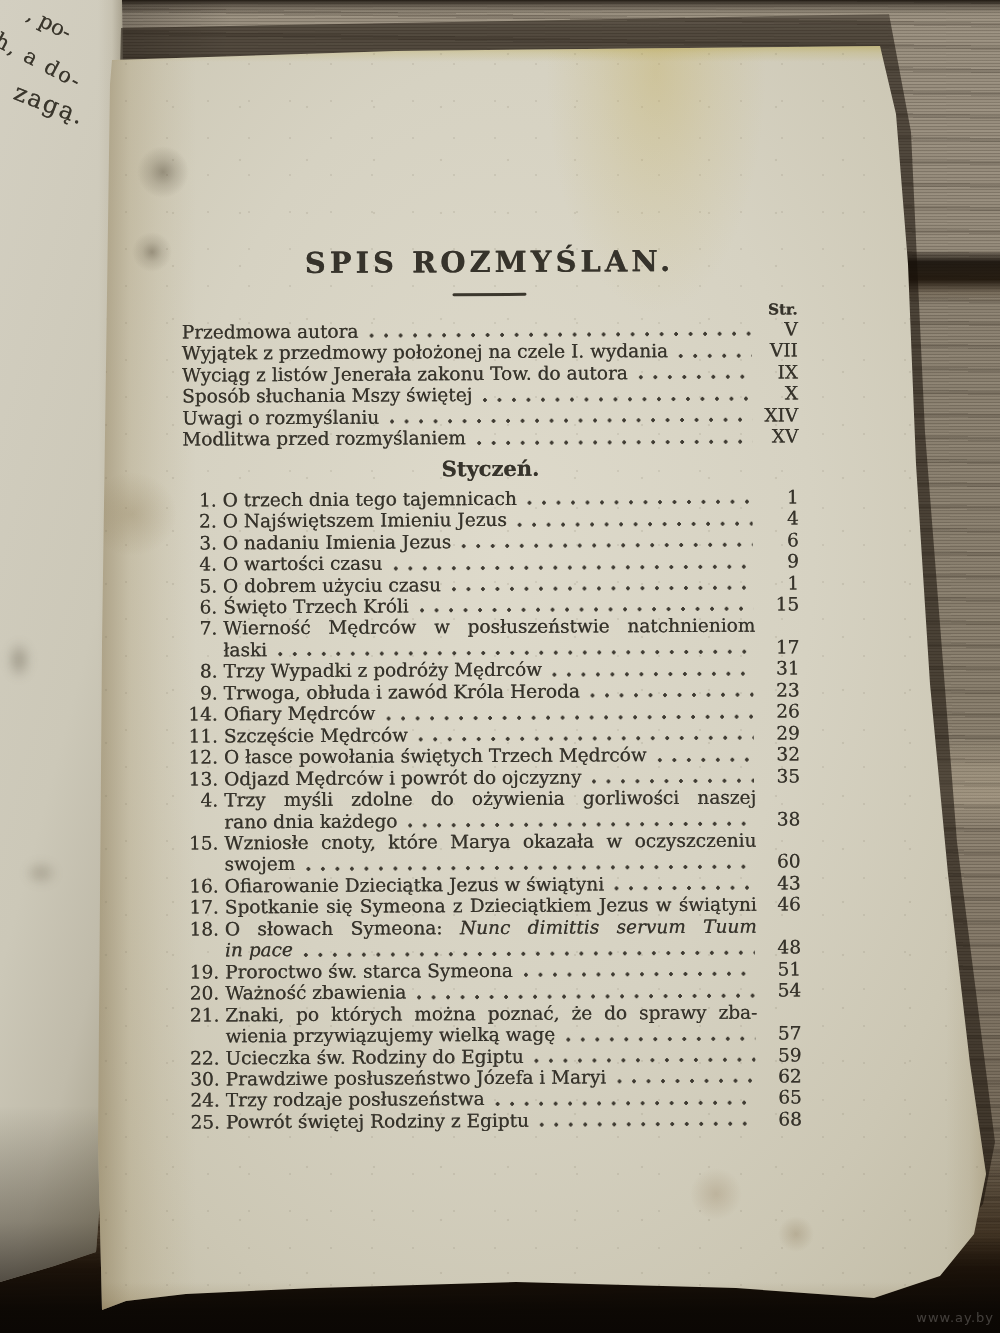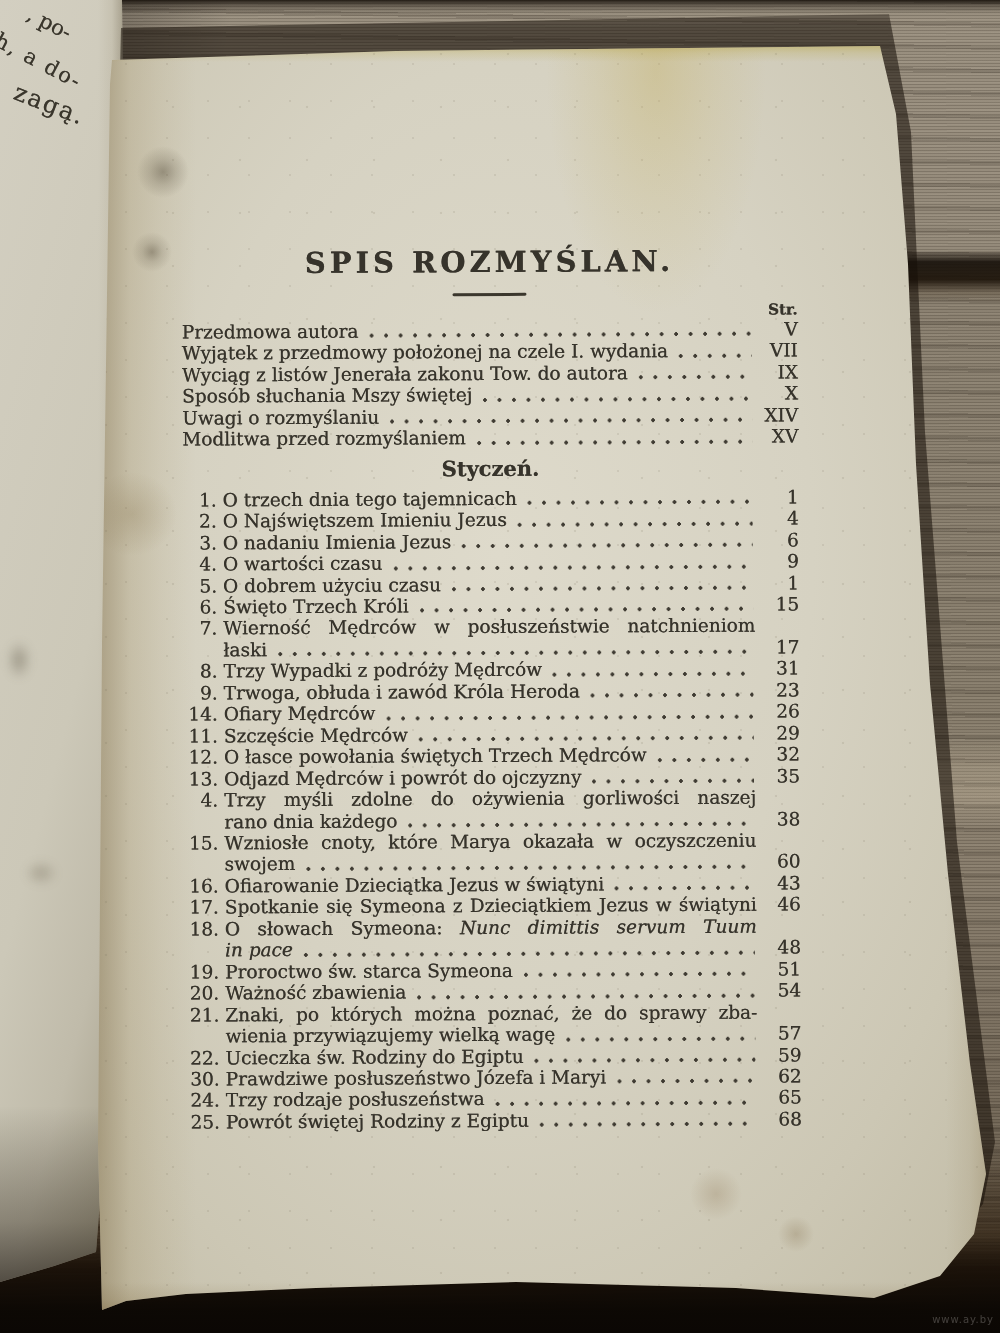--- a/index.html
+++ b/index.html
@@ -84,21 +84,21 @@
   .it{font-style:italic;}
   .dots{
     flex:1 1 auto;height:6px;align-self:flex-end;margin:0 2px 3px 10px;
     background-image:radial-gradient(circle at 3px 3px, rgba(50,46,38,.92) 1.6px, rgba(0,0,0,0) 2px);
     background-size:14.5px 6px;background-repeat:repeat-x;background-position:left bottom;
   }
 
   .watermark{
     position:absolute;right:6px;bottom:8px;z-index:4;
     font-family:"DejaVu Sans","Liberation Sans",sans-serif;
-    font-size:10px;letter-spacing:1px;color:rgba(225,222,215,.26);
+    font-size:13px;letter-spacing:1px;color:rgba(225,222,215,.26);
   }
 </style>
 </head>
 <body>
 
 <div class="left-page">
   <span class="frag frag1">, po-</span>
   <span class="frag frag2">h, a do-</span>
   <span class="frag frag3">zagą.</span>
   <div class="lp-smudge lp-s1"></div>

